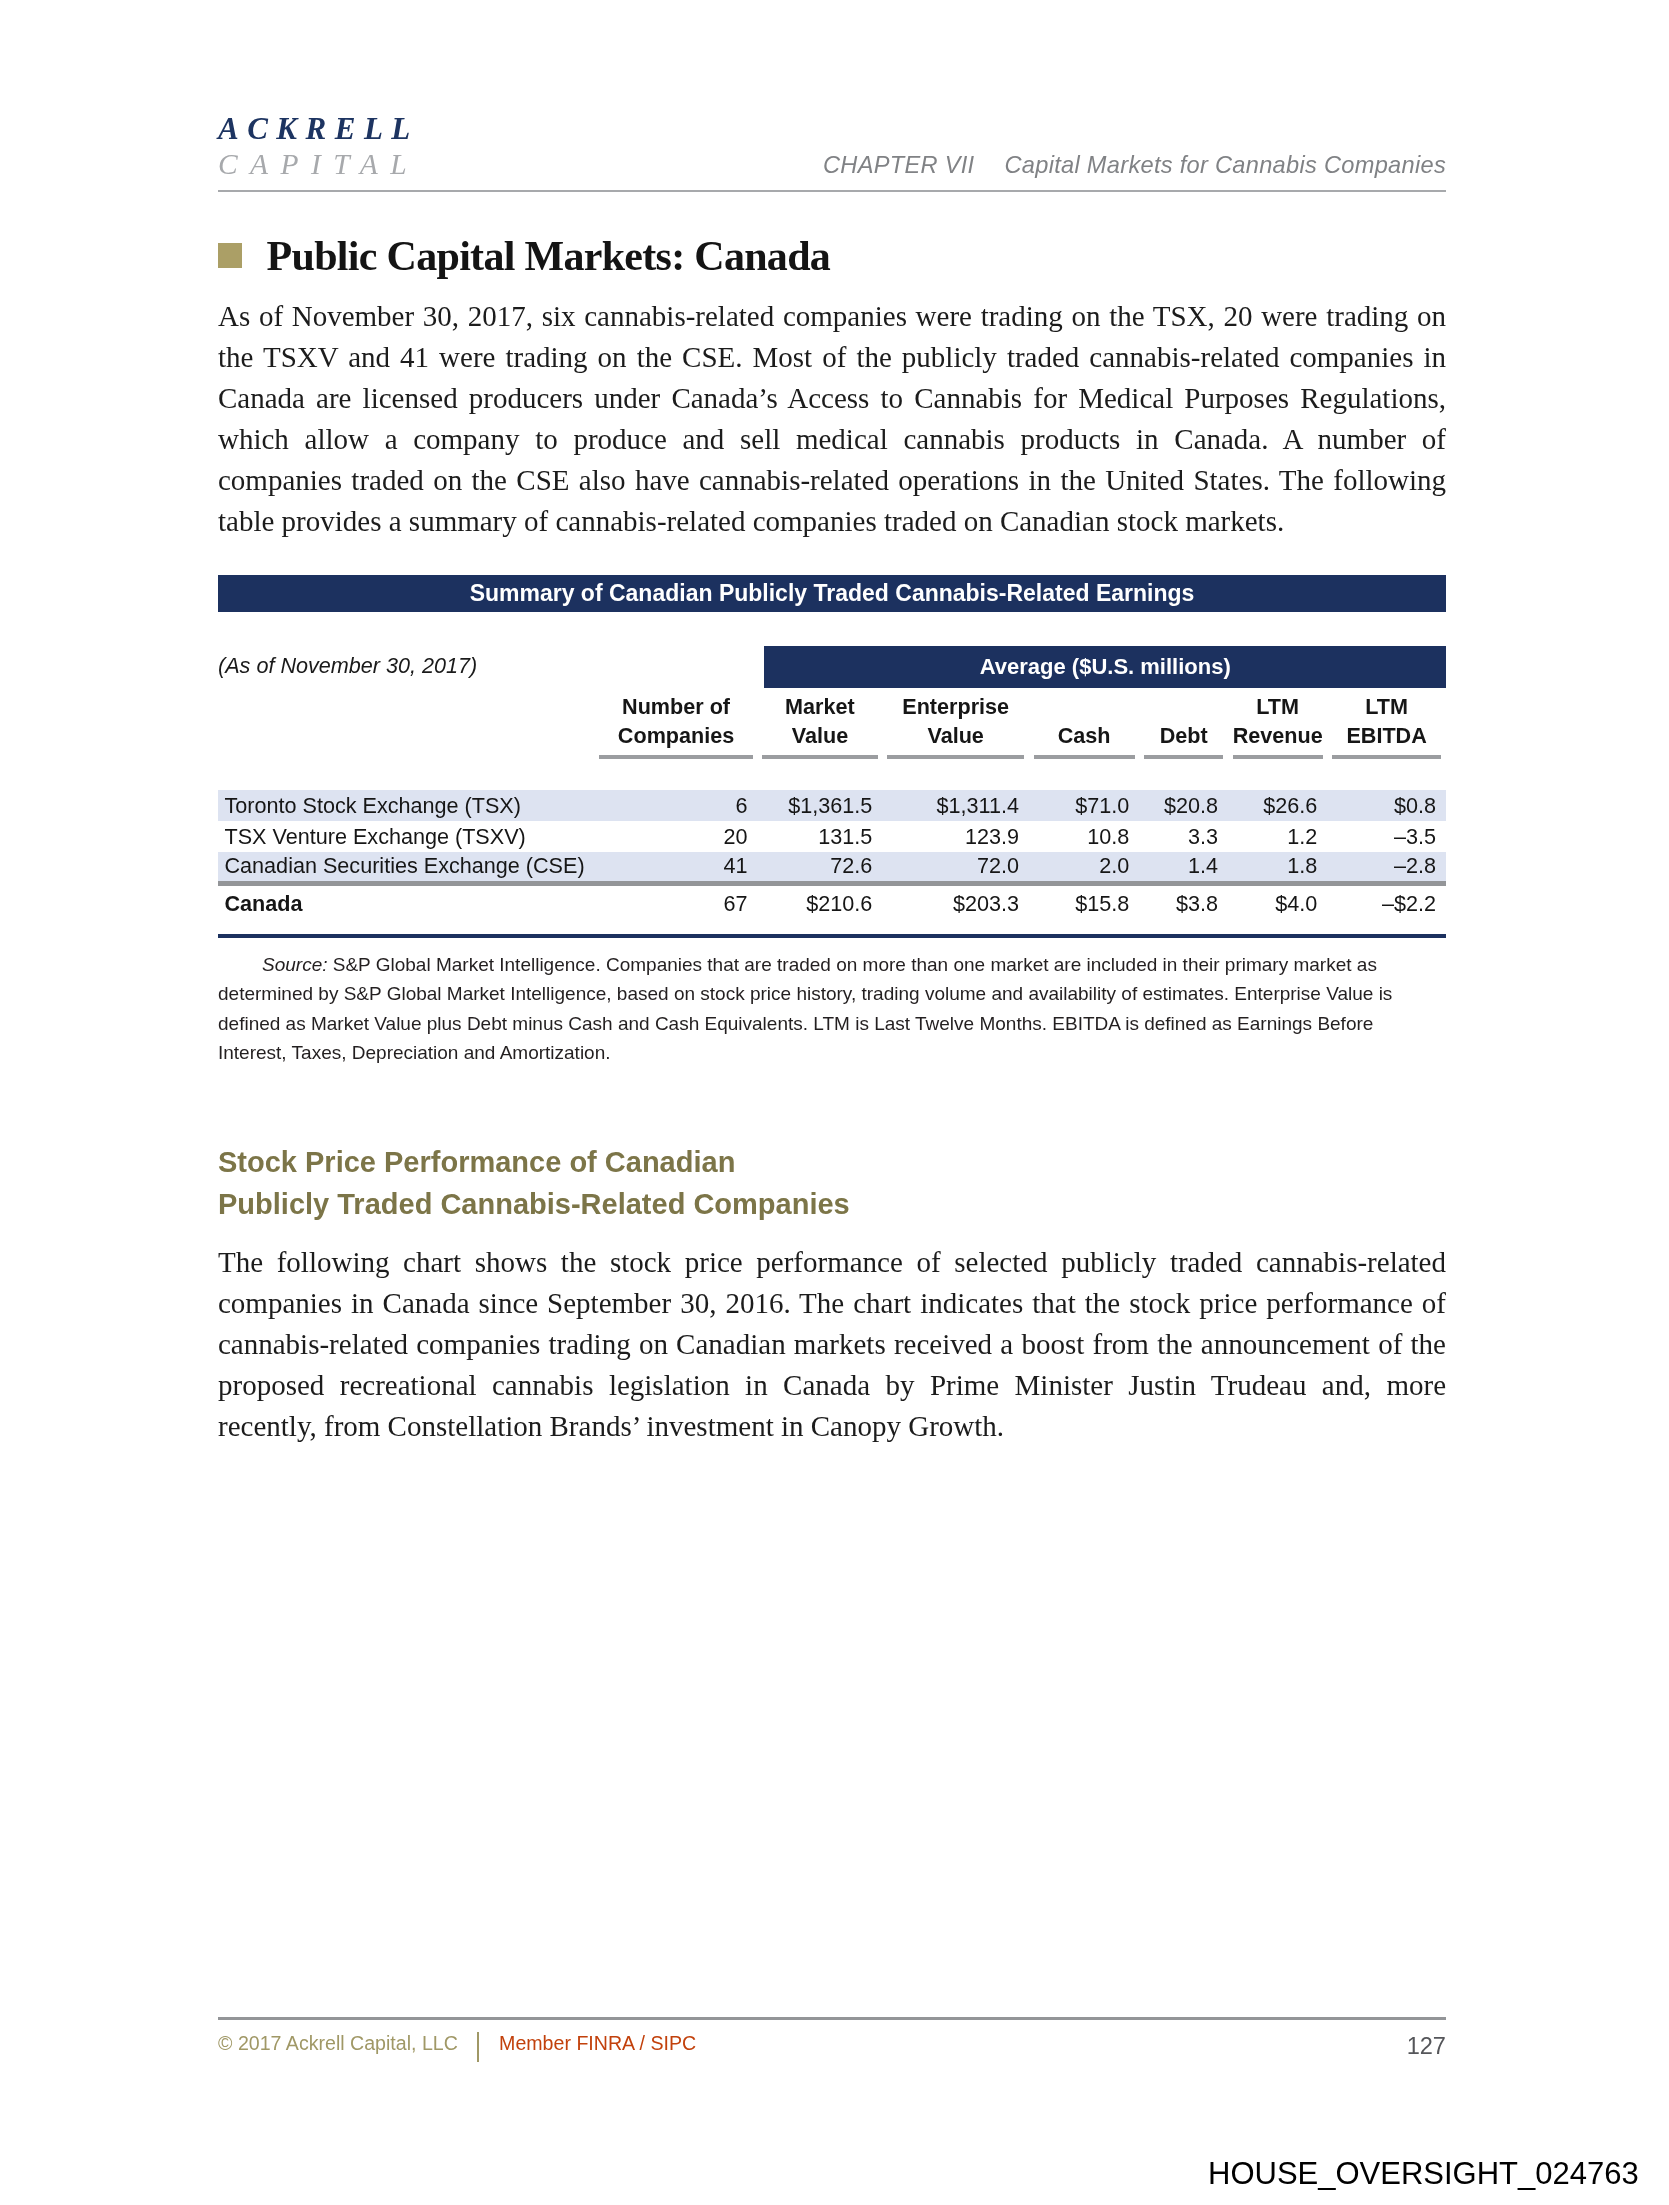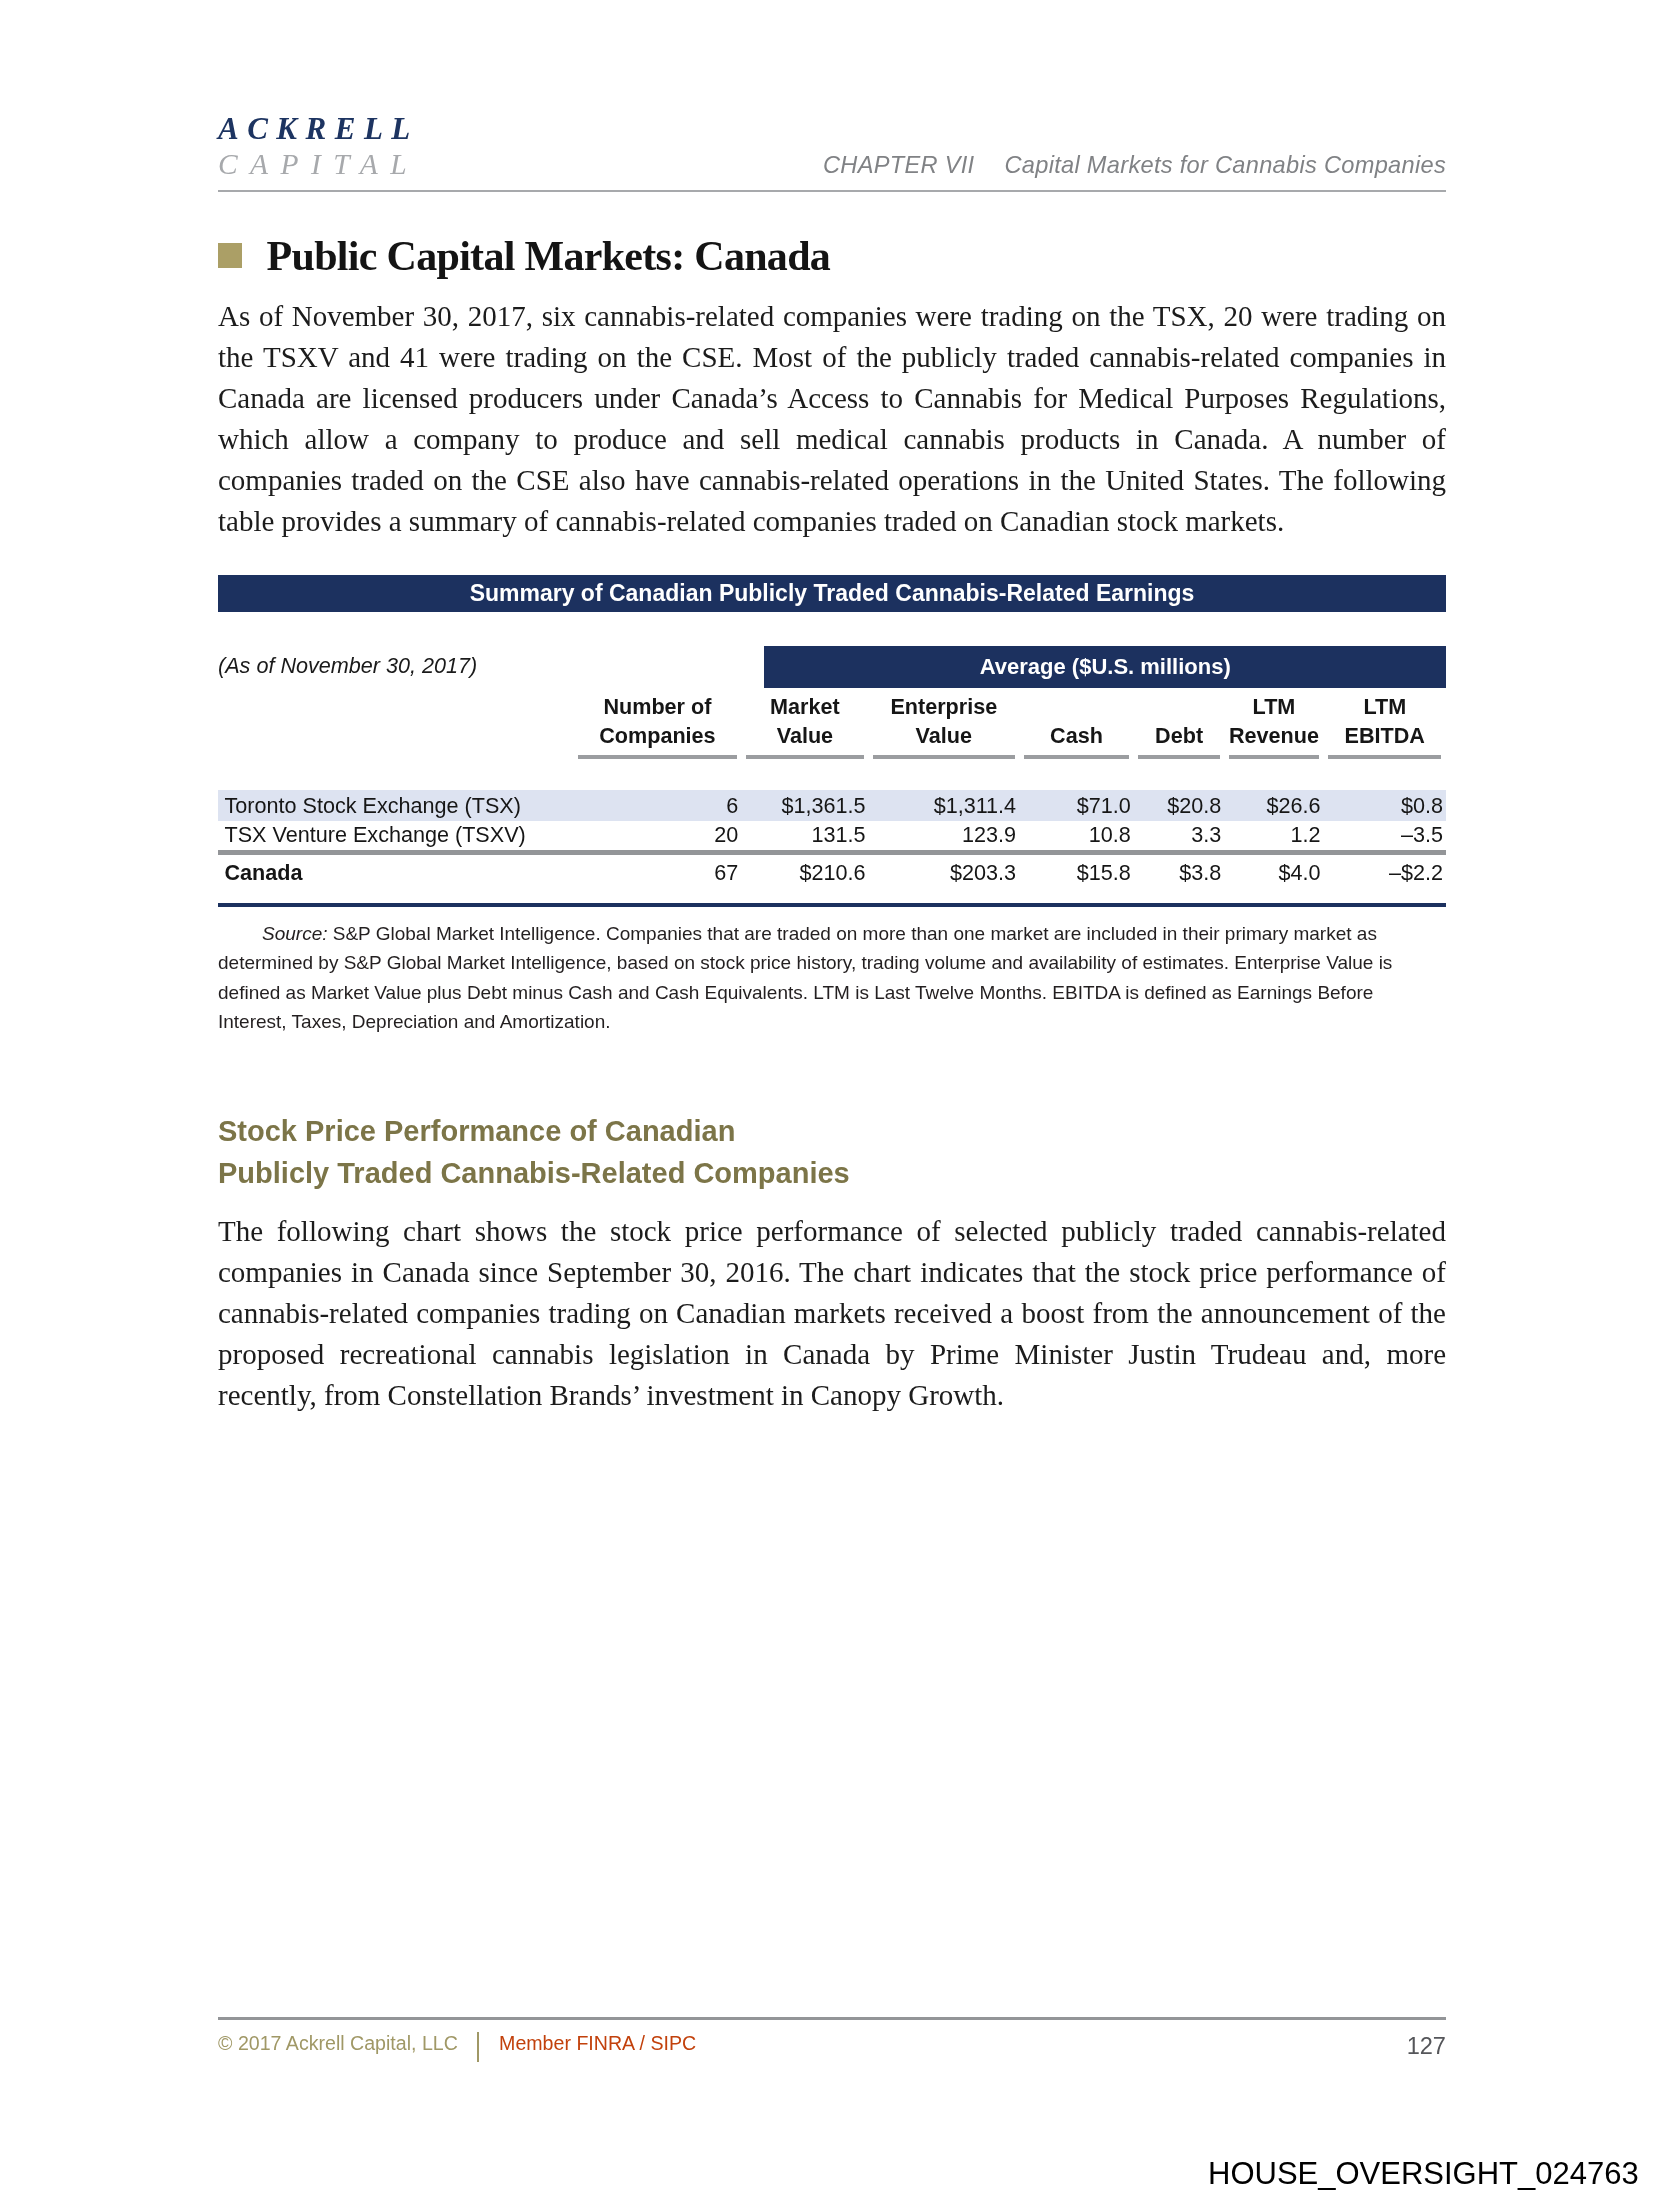--- a/index.html
+++ b/index.html
@@ -72,21 +72,21 @@
   }
   table.summary th { vertical-align: bottom; font-weight: bold; padding: 0 4.6px; }
   table.summary th .hd-top { text-align: center; line-height: 27.5px; }
   table.summary th .hd-bot {
     text-align: center; line-height: 29px; padding-bottom: 5.2px;
     border-bottom: 4.6px solid #9b9da0;
   }
   table.summary th.label-col { border-bottom: none; }
   tr.spacer td { height: 30px; background: #ffffff; }
   table.summary td {
-    height: 31px; padding: 0 3px; text-align: right; white-space: nowrap;
+    height: 31px; padding: 0 10px; text-align: right; white-space: nowrap;
   }
   table.summary td.label { text-align: left; padding-left: 6.5px; }
   tr.shaded { background: #dde3f1; }
   tr.total td { border-top: 5.2px solid #939598; padding-top: 5.2px; padding-bottom: 17px; }
   tr.total td.label { font-weight: bold; }
 
   .source-note {
     font-family: "Liberation Sans", sans-serif; font-size: 19px;
     line-height: 29.5px; color: #231f20; margin-top: 11.8px; text-align: left;
   }
@@ -210,20 +210,30 @@
         <tr>
           <td class="label">TSX Venture Exchange (TSXV)</td>
           <td>20</td>
           <td>131.5</td>
           <td>123.9</td>
           <td>10.8</td>
           <td>3.3</td>
           <td>1.2</td>
           <td>–3.5</td>
         </tr>
+        <tr class="shaded">
+          <td class="label">Canadian Securities Exchange (CSE)</td>
+          <td>41</td>
+          <td>72.6</td>
+          <td>72.0</td>
+          <td>2.0</td>
+          <td>1.4</td>
+          <td>1.8</td>
+          <td>–2.8</td>
+        </tr>
         <tr class="total">
           <td class="label">Canada</td>
           <td>67</td>
           <td>$210.6</td>
           <td>$203.3</td>
           <td>$15.8</td>
           <td>$3.8</td>
           <td>$4.0</td>
           <td>–$2.2</td>
         </tr>

